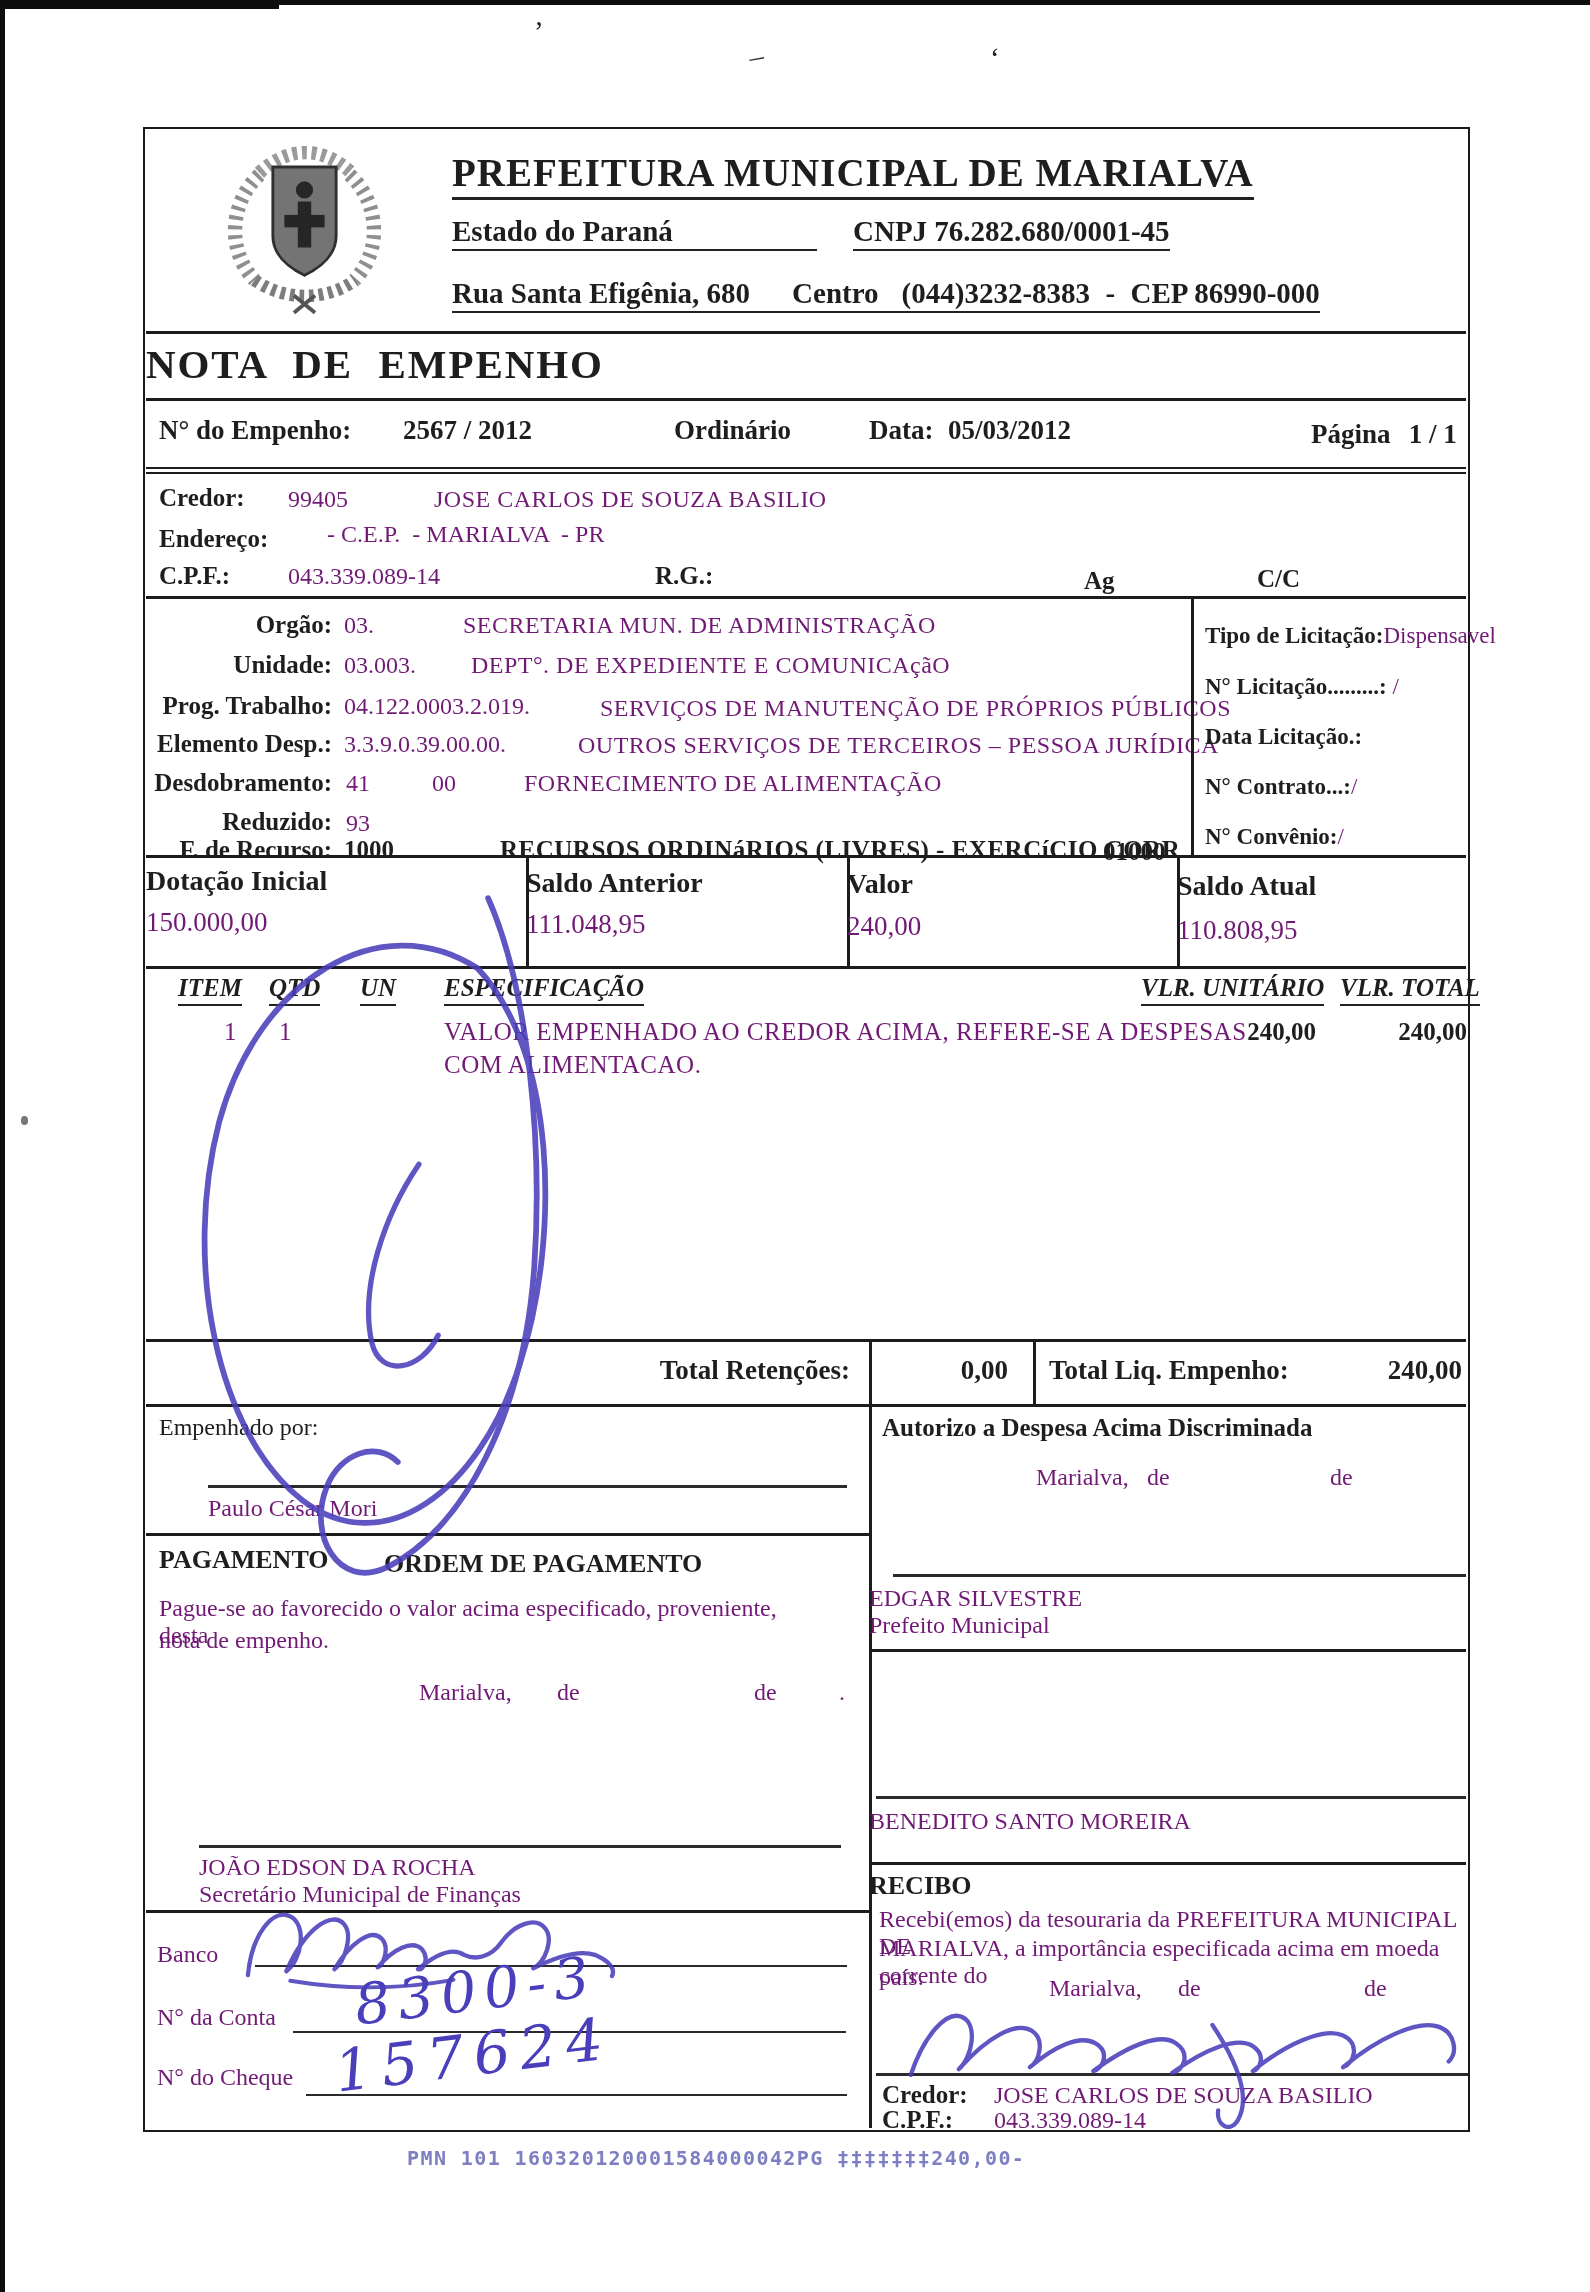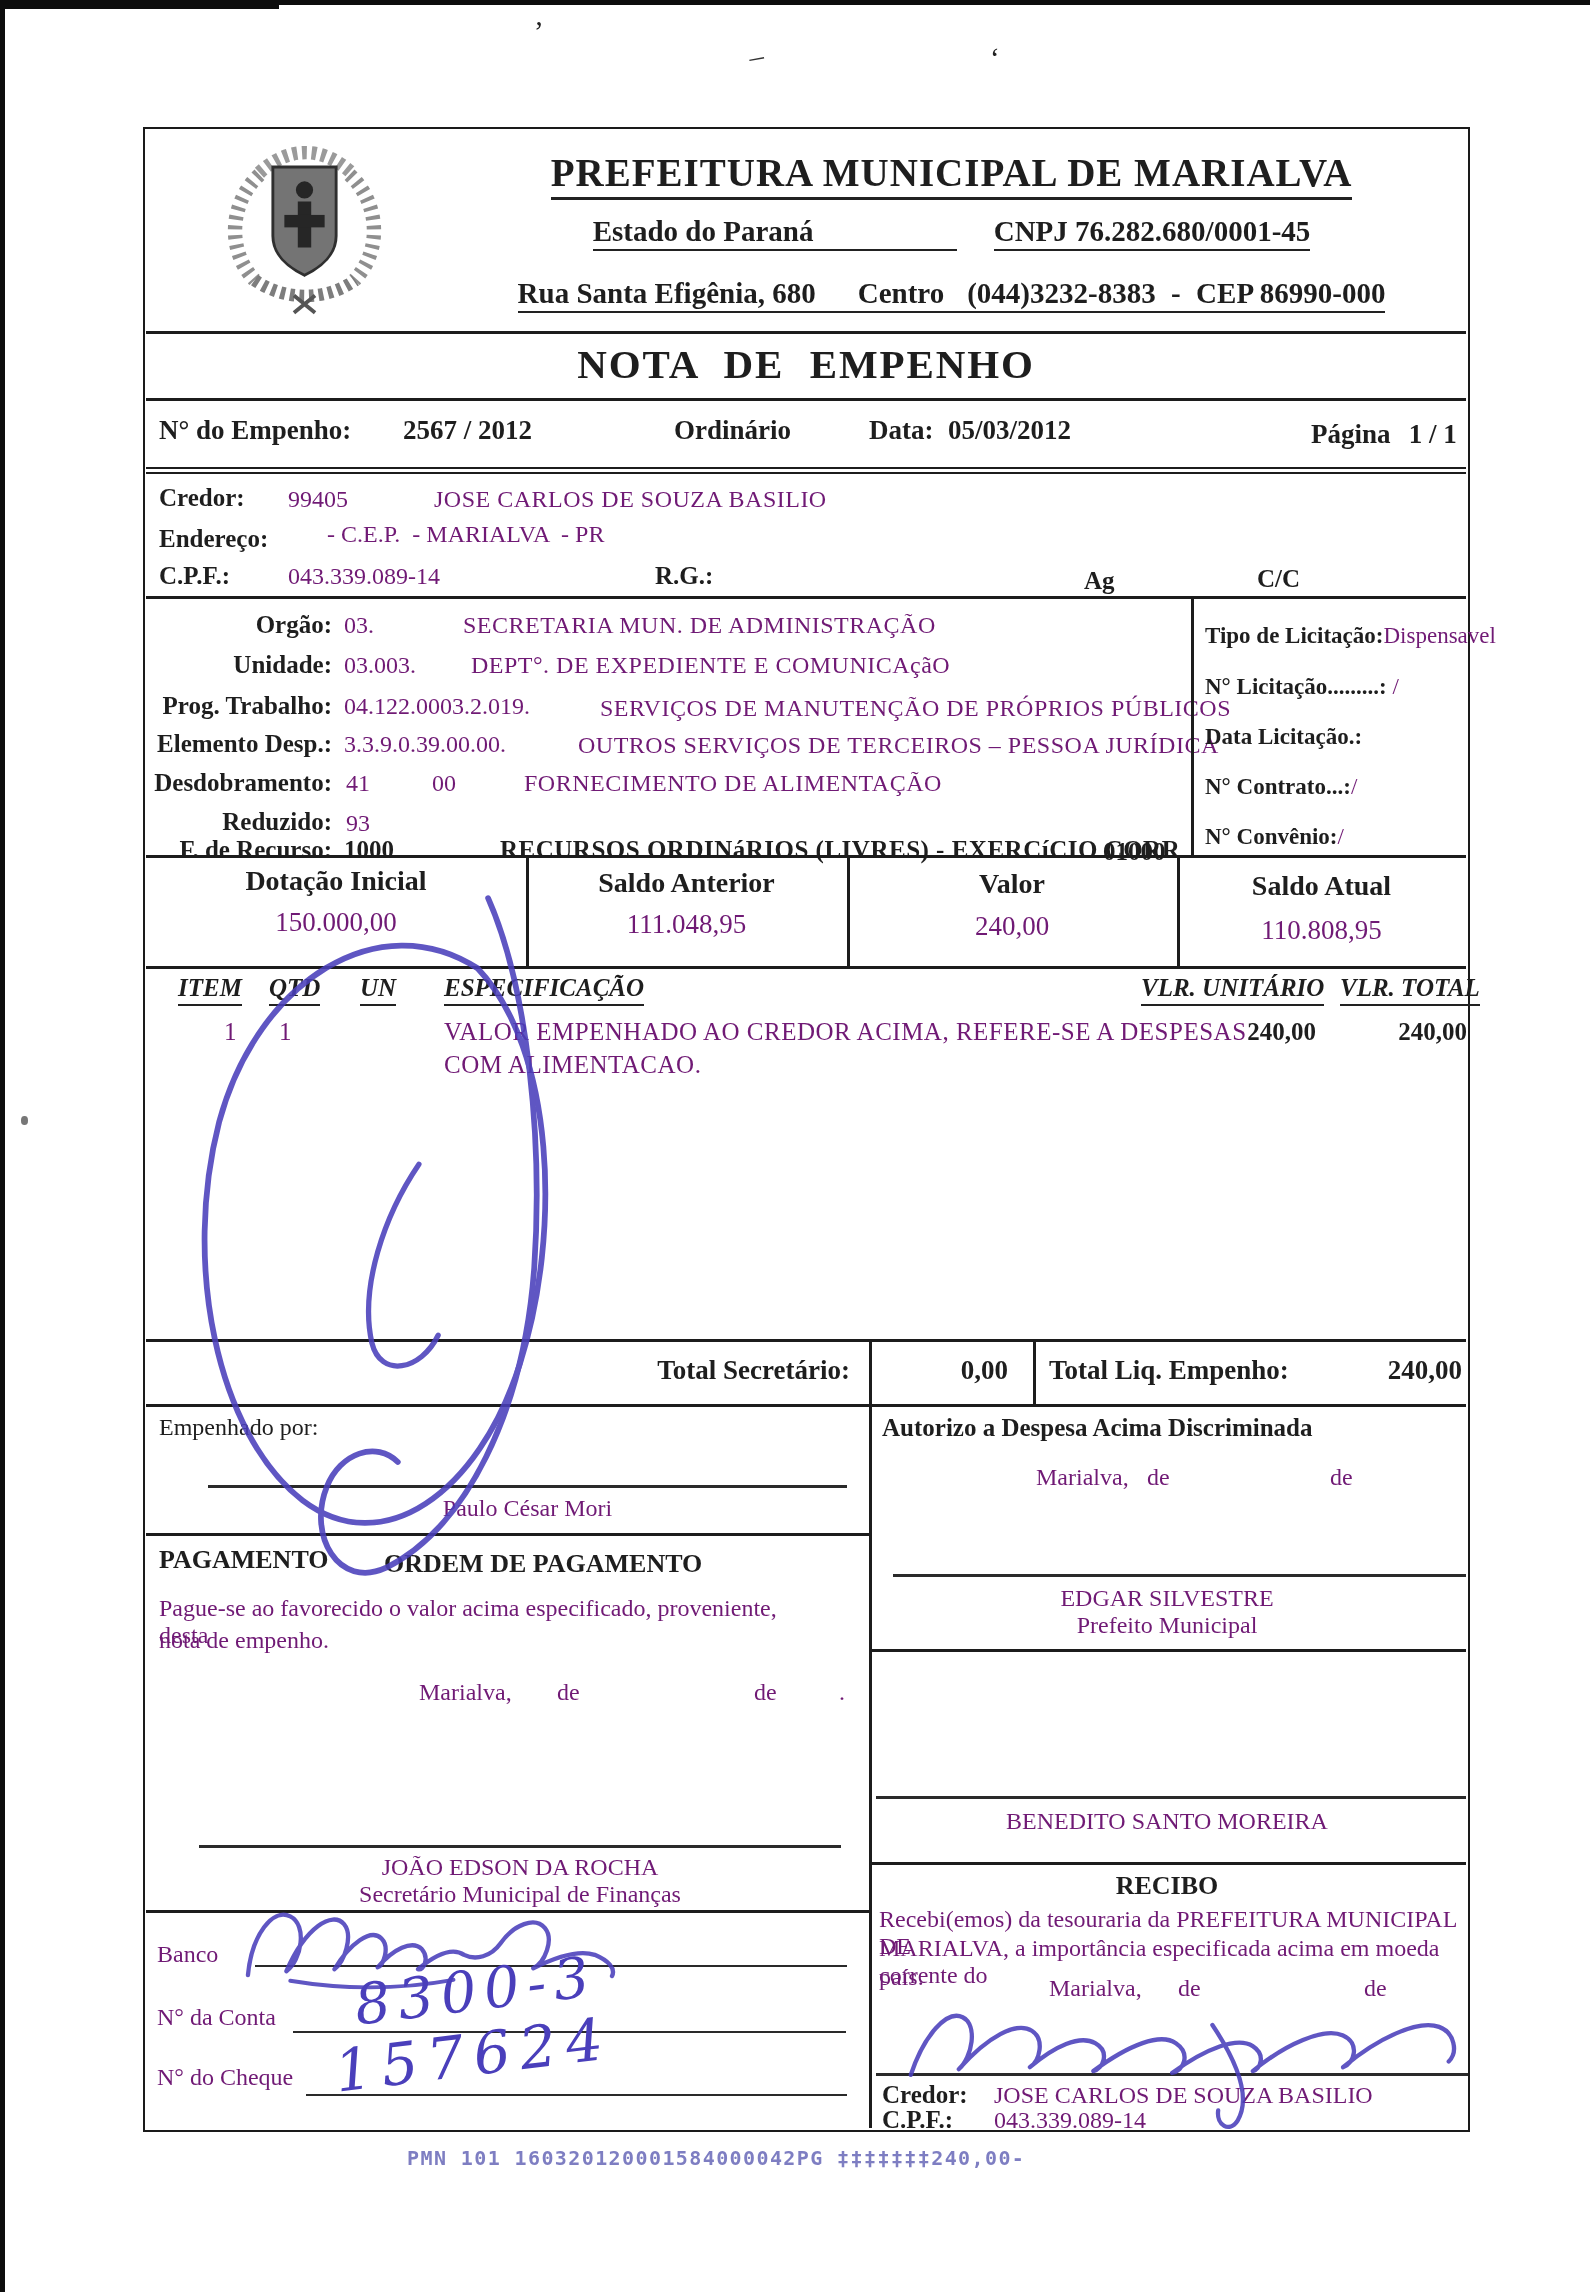--- a/index.html
+++ b/index.html
@@ -1,21 +1,21 @@
 <!DOCTYPE html>
 <html style="--ink: #4a3fbb; --dotmatrix: #7e7ec2;"><head>
 <meta charset="utf-8">
 <style>
   html,body{margin:0;padding:0;background:#e8e8e8;}
   .page{position:relative;width:1591px;height:2292px;background:#ffffff;overflow:hidden;
         font-family:"Liberation Serif","DejaVu Serif",serif;color:#1e1e1e;}
   .a{position:absolute;}
   .b{font-weight:bold;}
   .i{font-style:italic;}
-  .c{text-align:center;}
+  .c{}
   .r{text-align:right;}
   .pre{white-space:pre;}
   .v{color:#701a75;}
   .ln{position:absolute;background:#1c1c1c;}
   .sigline{position:absolute;background:#2a2a2a;height:2.9px;}
   .t26{font-size:25px;}
   .t25{font-size:24px;}
   .t24{font-size:23px;}
   .t28{font-size:27px;}
   .t29{font-size:28px;}
@@ -170,21 +170,21 @@
   <div class="a b i t26 u3" style="left:1340px;top:974px;">VLR. TOTAL</div>
 
   <div class="a t26 v" style="left:224px;top:1018px;">1</div>
   <div class="a t26 v" style="left:279px;top:1018px;">1</div>
   <div class="a t26 v" style="left:444px;top:1018px;letter-spacing:0.5px;">VALOR EMPENHADO AO CREDOR ACIMA, REFERE-SE A DESPESAS</div>
   <div class="a t26 v" style="left:444px;top:1051px;letter-spacing:0.5px;">COM ALIMENTACAO.</div>
   <div class="a b t26 r" style="left:1182px;top:1018px;width:134px;">240,00</div>
   <div class="a b t26 r" style="left:1333px;top:1018px;width:134px;">240,00</div>
 
   <div class="ln" style="left:146px;top:1339px;width:1320px;height:2.9px;"></div>
-  <div class="a b t28 r" style="left:538px;top:1355px;width:312px;">Total Secretário:</div>
+  <div class="a b t28 r" style="left:538px;top:1355px;width:312px;">Total Retenções:</div>
   <div class="a b t28 r" style="left:893px;top:1355px;width:115px;">0,00</div>
   <div class="a b t28" style="left:1049px;top:1355px;">Total Liq. Empenho:</div>
   <div class="a b t28 r" style="left:1337px;top:1355px;width:125px;">240,00</div>
   <div class="ln" style="left:1033px;top:1339px;width:2.9px;height:67px;"></div>
   <div class="ln" style="left:146px;top:1404px;width:1320px;height:2.9px;"></div>
 
   <div class="ln" style="left:869px;top:1339px;width:2.9px;height:789px;"></div>
 
   <div class="a t25" style="left:159px;top:1414px;">Empenhado por:</div>
   <div class="sigline" style="left:208px;top:1485px;width:639px;"></div>

